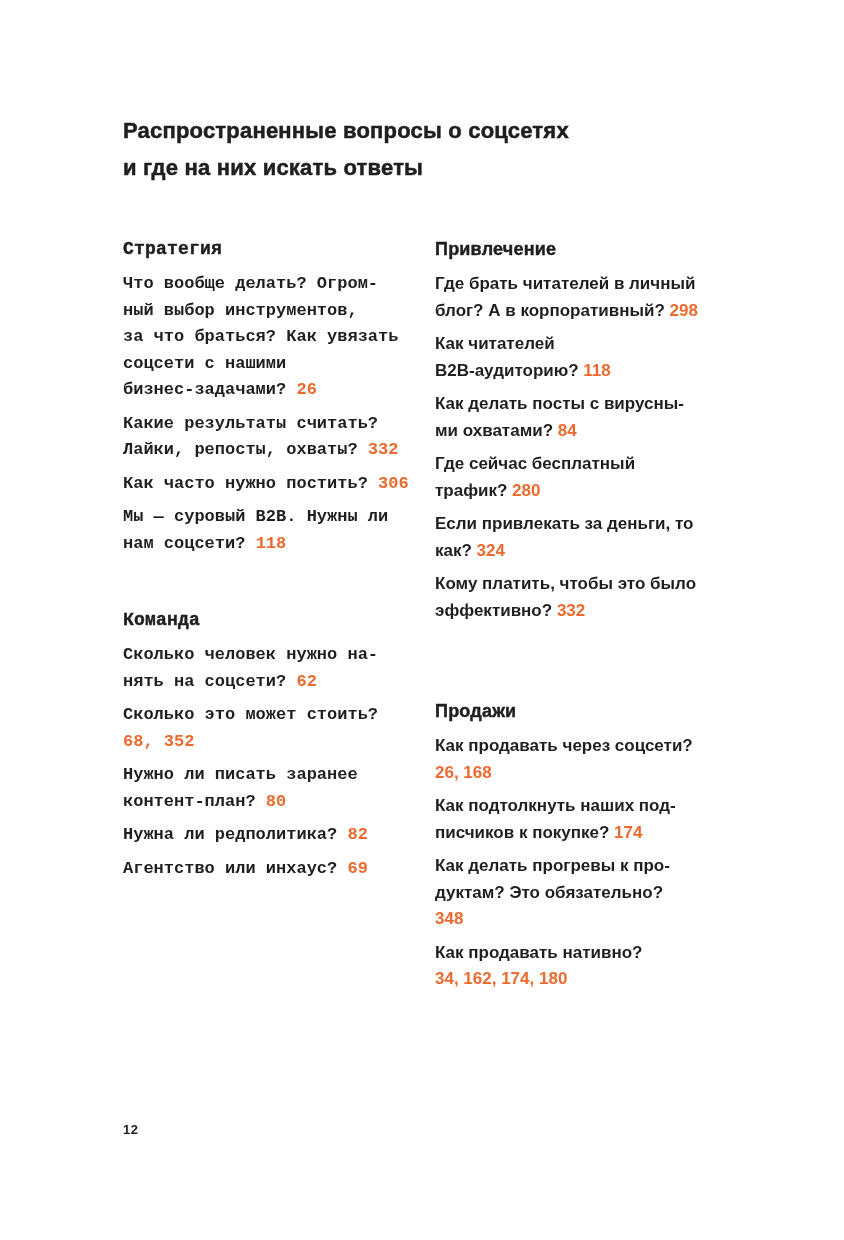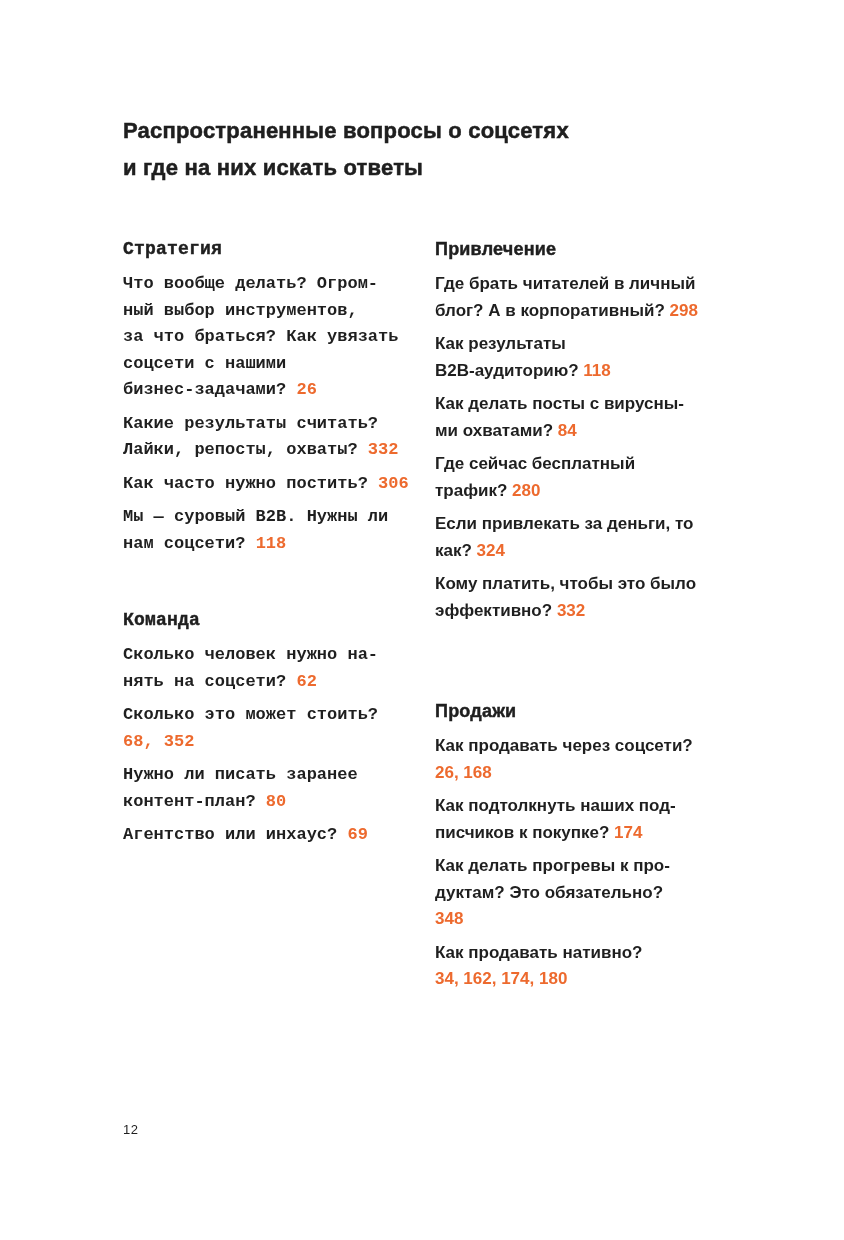--- a/index.html
+++ b/index.html
@@ -58,21 +58,21 @@
   .q-text { white-space: pre-line; text-align: right; }
   .q-pages {
     color: var(--accent);
     white-space: pre-line;
   }
   .folio {
     position: absolute;
     left: 123px;
     top: 1122px;
     font-size: 13px;
-    font-weight: 400;
+    font-weight: 700;
     letter-spacing: 0.5px;
     color: var(--text);
   }
 </style>
 </head>
 <body>
 
 <div class="page">
 
   <h1 class="title">
@@ -99,32 +99,33 @@
       </section>
 
       <section class="section sec-team">
         <h2 class="section-heading">Команда</h2>
         <p class="q"><span class="q-text">Сколько человек нужно на-
 нять на соцсети? </span><span class="q-pages">62</span></p>
         <p class="q"><span class="q-text">Сколько это может стоить?
 </span><span class="q-pages">68, 352</span></p>
         <p class="q"><span class="q-text">Нужно ли писать заранее
 контент-план? </span><span class="q-pages">80</span></p>
+        <p class="q"><span class="q-text">Нужна ли редполитика? </span><span class="q-pages">82</span></p>
         <p class="q"><span class="q-text">Агентство или инхаус? </span><span class="q-pages">69</span></p>
       </section>
 
     </div>
 
     <div class="col-right">
 
       <section class="section">
         <h2 class="section-heading">Привлечение</h2>
         <p class="q"><span class="q-text">Где брать читателей в личный
 блог? А в корпоративный? </span><span class="q-pages">298</span></p>
-        <p class="q"><span class="q-text">Как результаты
+        <p class="q"><span class="q-text">Как читателей
 B2B-аудиторию? </span><span class="q-pages">118</span></p>
         <p class="q"><span class="q-text">Как делать посты с вирусны-
 ми охватами? </span><span class="q-pages">84</span></p>
         <p class="q"><span class="q-text">Где сейчас бесплатный
 трафик? </span><span class="q-pages">280</span></p>
         <p class="q"><span class="q-text">Если привлекать за деньги, то
 как? </span><span class="q-pages">324</span></p>
         <p class="q"><span class="q-text">Кому платить, чтобы это было
 эффективно? </span><span class="q-pages">332</span></p>
       </section>

